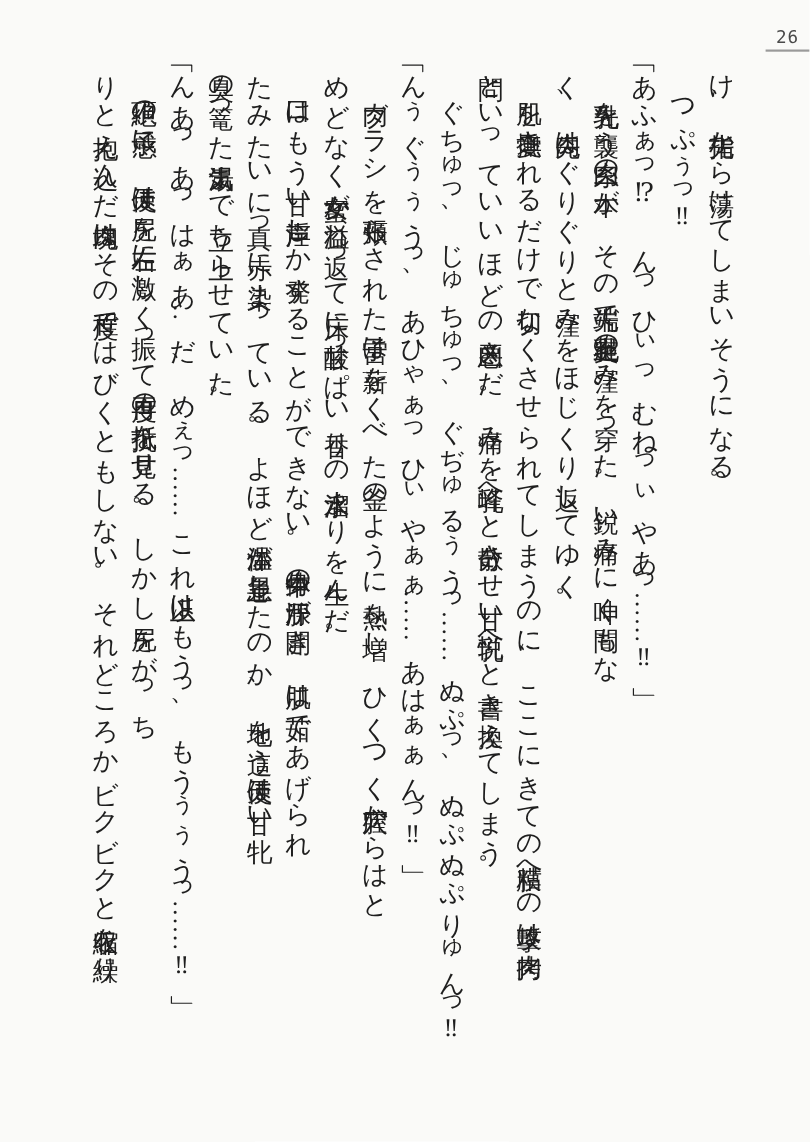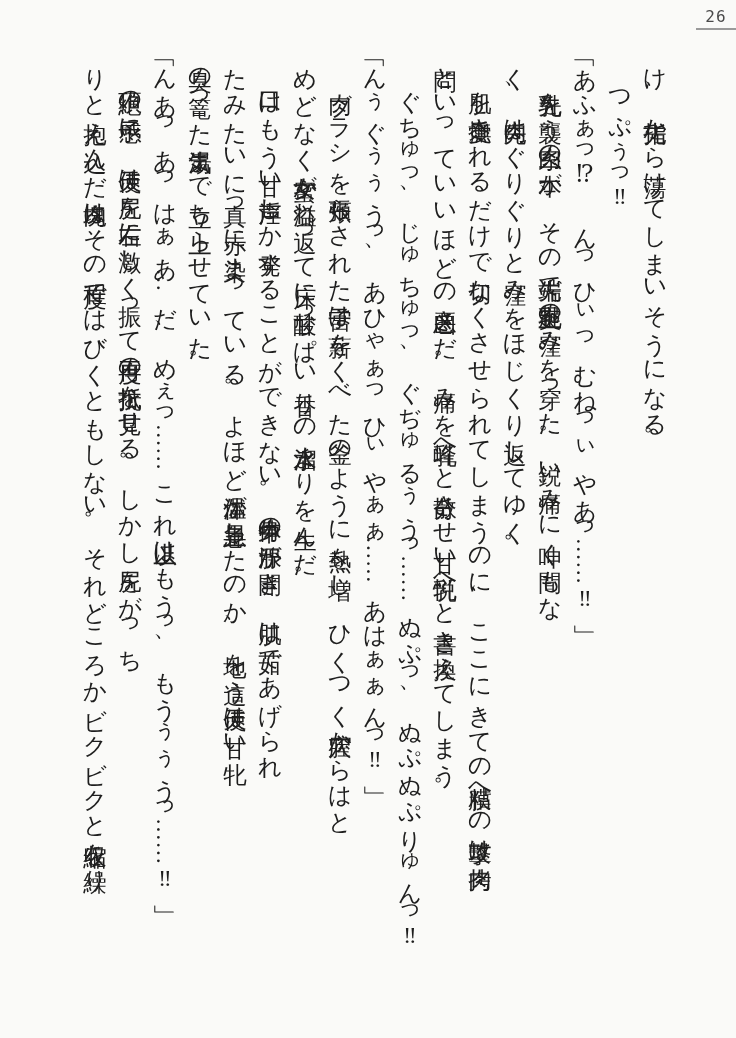--- a/index.html
+++ b/index.html
@@ -12,21 +12,21 @@
   .page {
     position: relative;
     width: 736px;
     height: 1038px;
     background: #fafaf8;
     font-family: "Liberation Serif", "DejaVu Serif", serif;
     color: #1e1e1e;
   }
   .page-number-wrap {
     position: absolute;
-    top: 7px;
+    top: 24px;
     right: 0;
     width: 40px;
     text-align: center;
     padding-bottom: 2px;
     border-bottom: 2px solid #9a9a9a;
     font-family: "DejaVu Sans Mono", monospace;
     font-size: 16px;
     letter-spacing: 1px;
     color: #4a4a4a;
   }

